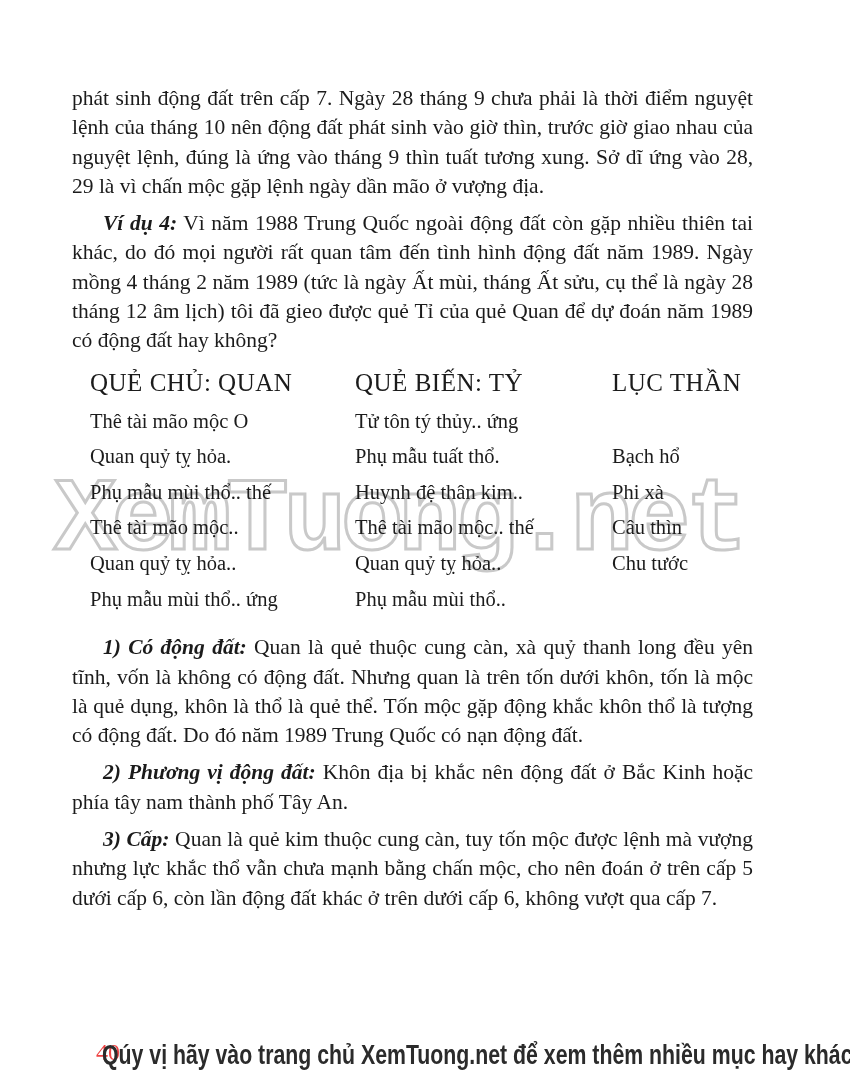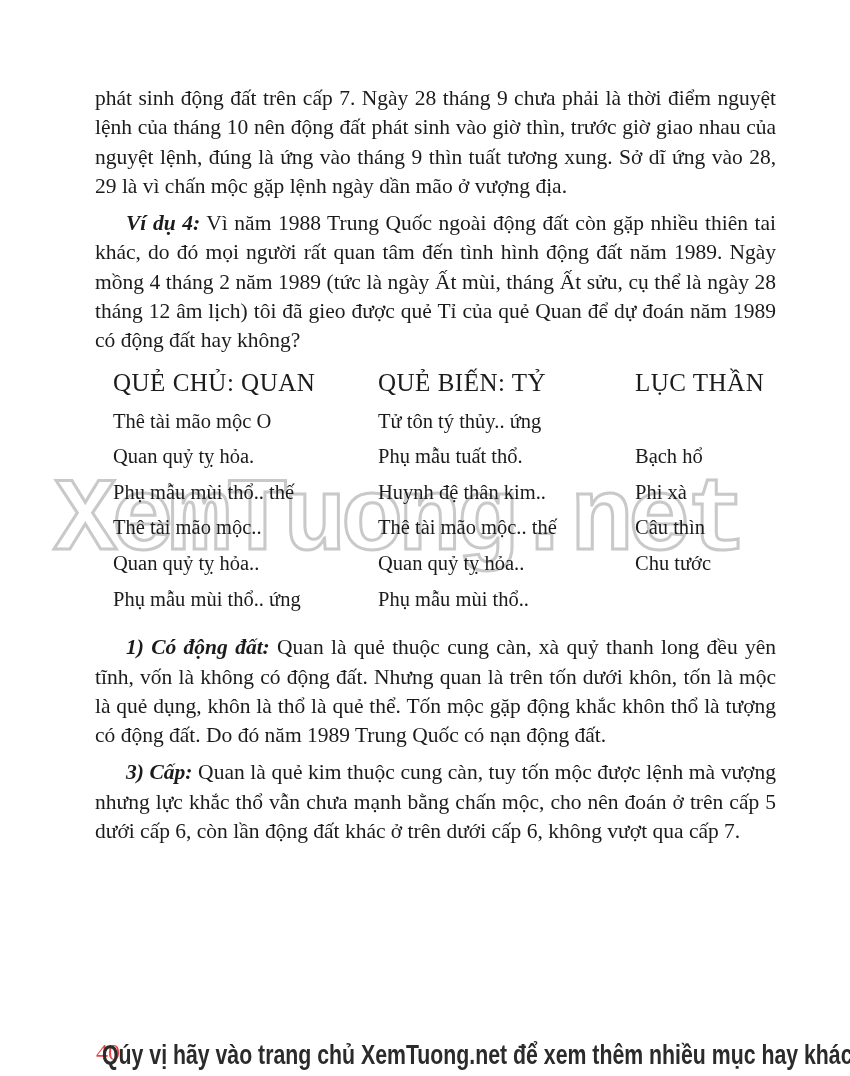--- a/index.html
+++ b/index.html
@@ -30,21 +30,21 @@
     font-size: 104px;
     letter-spacing: -5px;
     white-space: nowrap;
     color: #ffffff;
     -webkit-text-stroke: 3px #c9c9c9;
     text-stroke: 3px #c9c9c9;
   }
   .content {
     position: absolute;
     top: 84px;
-    left: 95px;
+    left: 72px;
     width: 681px;
     z-index: 2;
   }
   .para {
     margin: 0 0 8px 0;
     font-size: 21.5px;
     line-height: 29.3px;
     text-align: justify;
     text-indent: 31px;
   }
@@ -142,20 +142,21 @@
         <div class="t-cell">Chu tước</div>
       </div>
       <div class="t-row">
         <div class="t-cell">Phụ mẫu mùi thổ.. ứng</div>
         <div class="t-cell">Phụ mẫu mùi thổ..</div>
       </div>
     </div>
 
     <p class="para"><span class="lead">1) Có động đất:</span><span class="body-text"> Quan là quẻ thuộc cung càn, xà quỷ thanh long đều yên tĩnh, vốn là không có động đất. Nhưng quan là trên tốn dưới khôn, tốn là mộc là quẻ dụng, khôn là thổ là quẻ thể. Tốn mộc gặp động khắc khôn thổ là tượng có động đất. Do đó năm 1989 Trung Quốc có nạn động đất.</span></p>
 
+    <p class="para"><span class="lead">2) Phương vị động đất:</span><span class="body-text"> Khôn địa bị khắc nên động đất ở Bắc Kinh hoặc phía tây nam thành phố Tây An.</span></p>
 
     <p class="para"><span class="lead">3) Cấp:</span><span class="body-text"> Quan là quẻ kim thuộc cung càn, tuy tốn mộc được lệnh mà vượng nhưng lực khắc thổ vẫn chưa mạnh bằng chấn mộc, cho nên đoán ở trên cấp 5 dưới cấp 6, còn lần động đất khác ở trên dưới cấp 6, không vượt qua cấp 7.</span></p>
 
   </div>
 
   <div class="page-number">40</div>
 
   <div class="footer"><span>Qúy vị hãy vào trang chủ XemTuong.net để xem thêm nhiều mục hay khác</span></div>
 
 </div>

